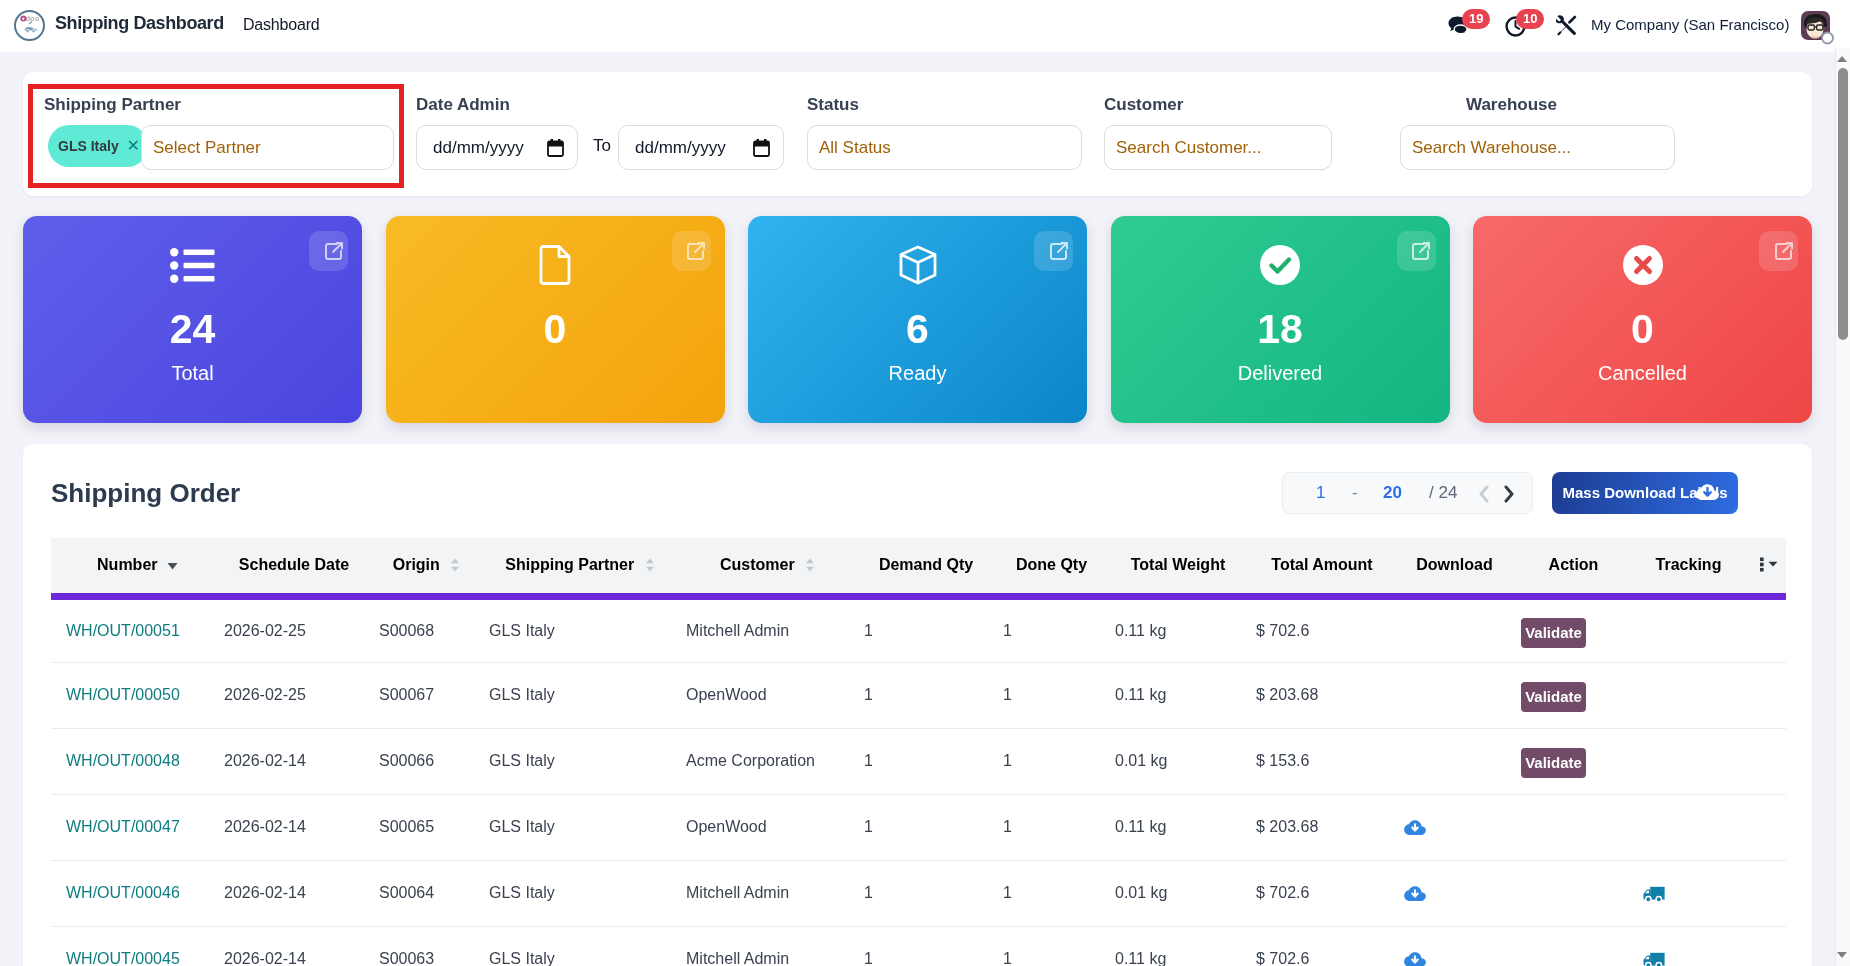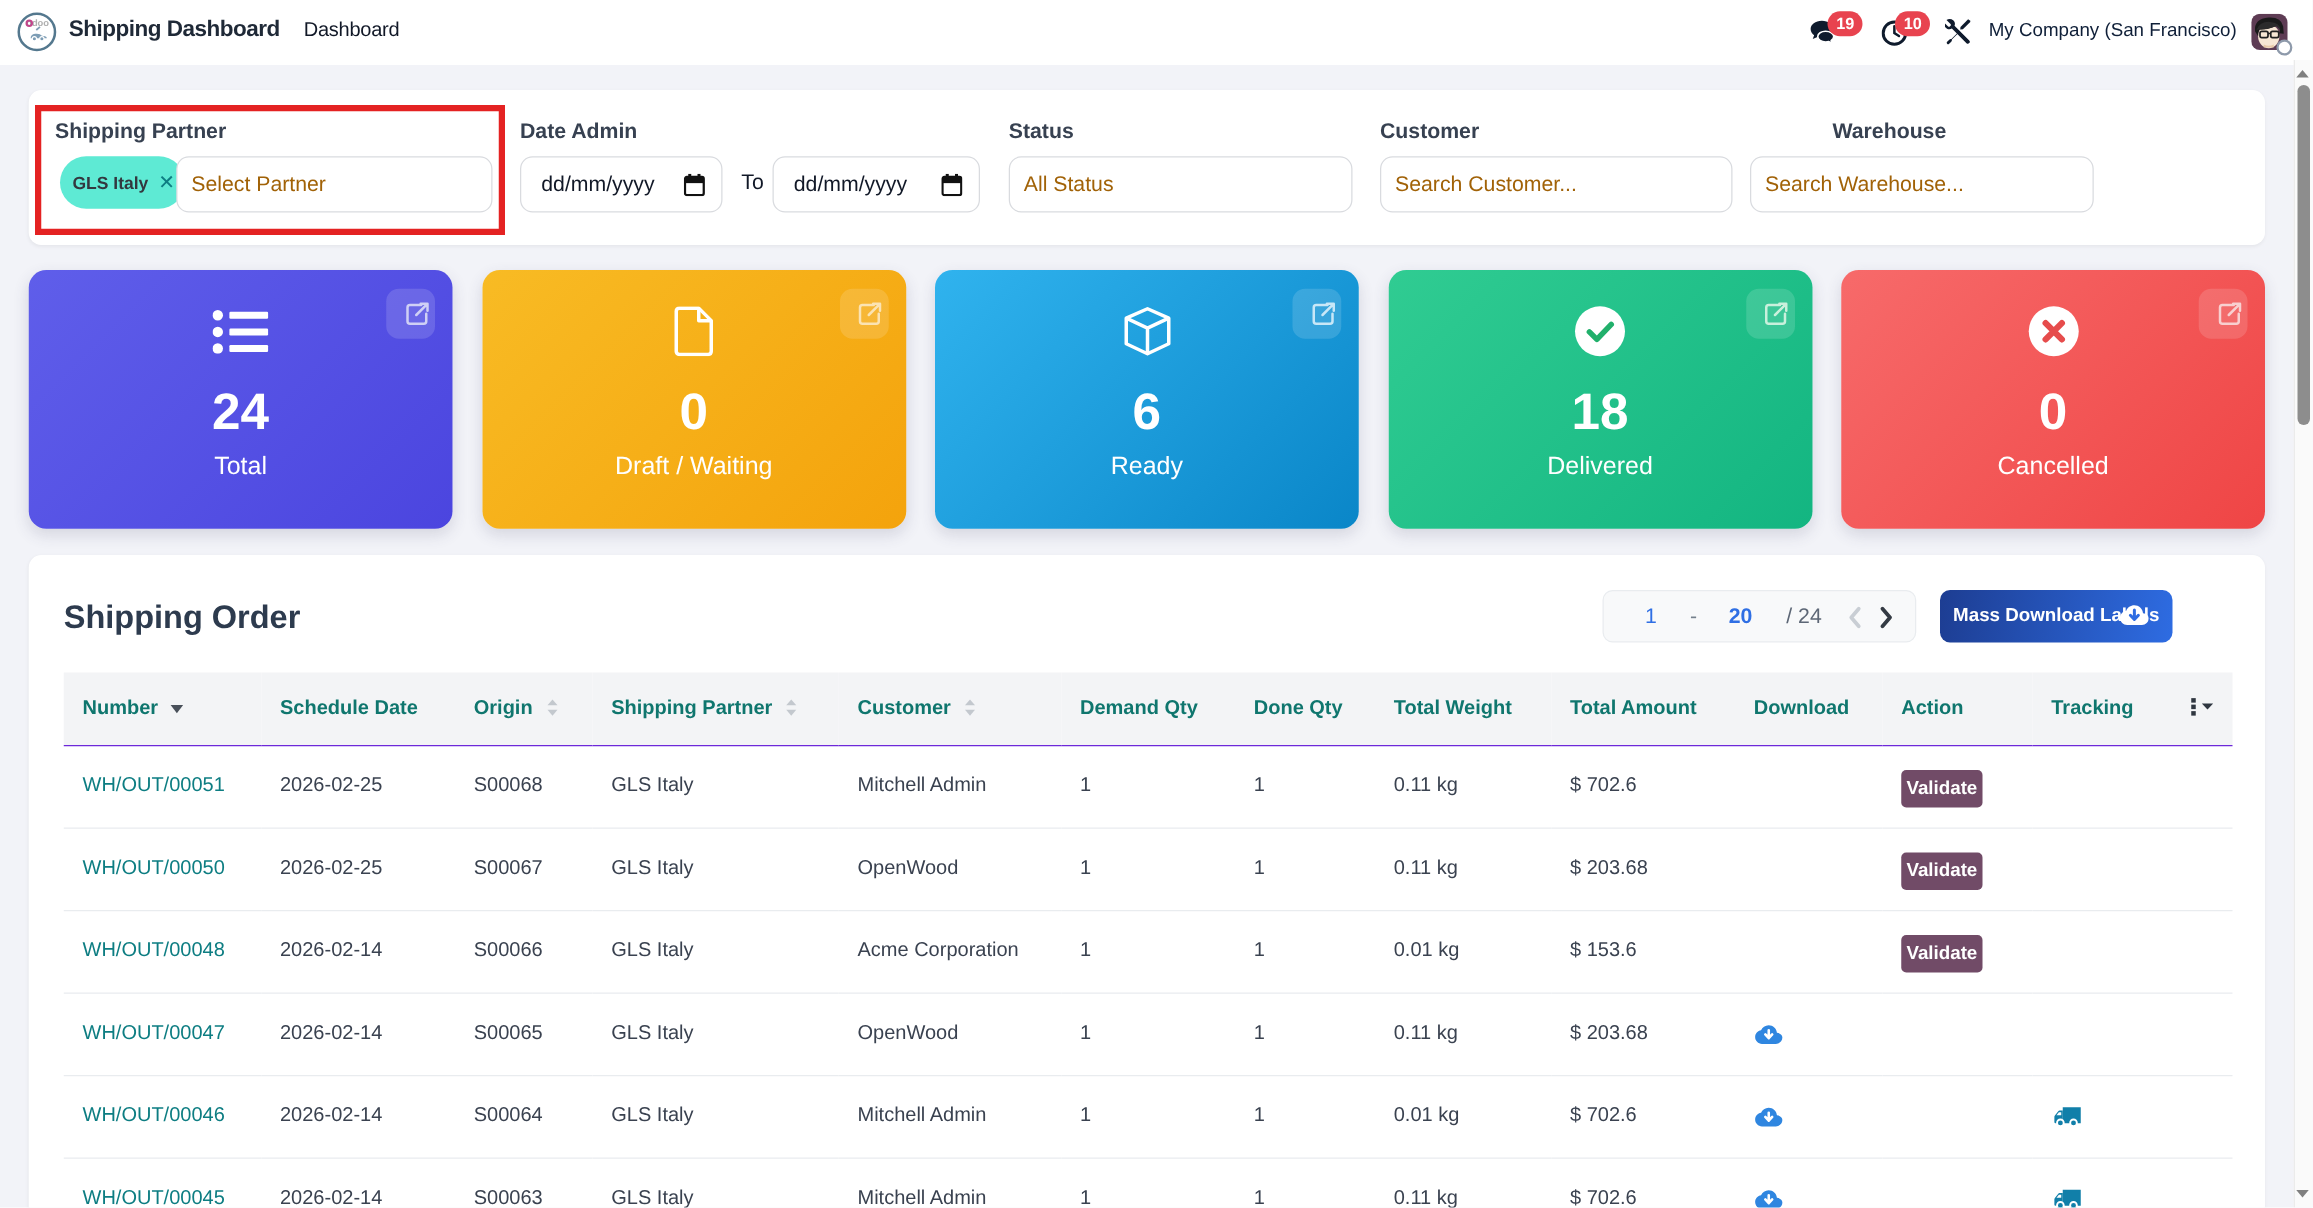--- a/index.html
+++ b/index.html
@@ -29,21 +29,21 @@
 .card .lbl { position:absolute; top:145px; width:100%; font-size:20px; font-weight:400; line-height:25px; }
 .card .linkbtn { position:absolute; right:14px; top:15px; width:39px; height:40px; background:rgba(255,255,255,0.14); border-radius:10px; }
 .card .icon { position:absolute; top:28px; left:0; width:100%; height:42px; display:flex; align-items:center; justify-content:center; }
 
 
 .table-panel { position:absolute; left:23px; top:444px; width:1789px; height:560px; background:#fff; border-radius:10px; box-shadow:0 1px 3px rgba(0,0,0,0.05); }
 .order-title { position:absolute; left:28px; top:34px; font-size:26px; font-weight:700; color:#2d3b4e; }
 .pager { position:absolute; left:1259px; top:28px; width:251px; height:42px; background:#f8f9fa; border:1px solid #e9ecef; border-radius:8px; font-size:17px; }
 .mass-btn { position:absolute; left:1529px; top:28px; width:186px; height:42px; border-radius:8px; background:linear-gradient(100deg,#1d3d92 0%,#2e6ce2 100%); color:#fff; font-size:15px; font-weight:700; text-align:center; line-height:42px; }
 table.grid { position:absolute; left:28px; top:94px; width:1735px; border-collapse:collapse; table-layout:fixed; }
-table.grid th { background:#f3f4f6; font-size:16px; font-weight:700; color:#0f766e; text-align:left; padding:0 0 0 15px; height:58px; border-bottom:1px solid #6d28d9; white-space:nowrap; }
+table.grid th { background:#f3f4f6; font-size:16px; font-weight:700; color:#000000; text-align:center; padding:0 0 0 15px; height:58px; border-bottom:7px solid #6d28d9; white-space:nowrap; }
 table.grid td { font-size:16px; color:#3a4250; text-align:left; padding:0 0 0 15px; height:66px; border-bottom:1px solid #e9ecef; white-space:nowrap; }
 table.grid tr.last td { border-bottom:none; }
 a.numlink { color:#0d7d82; text-decoration:none; }
 .validate { display:inline-block; margin-top:4px; background:#714b67; color:#fff; font-size:15px; font-weight:700; border-radius:4px; width:65px; height:30px; line-height:30px; text-align:center; }
 
 
 .sb-track { position:absolute; right:0; top:48px; width:15px; height:918px; background:#fafafa; border-left:1px solid #ebebeb; }
 .sb-thumb { position:absolute; right:2.5px; top:68px; width:10px; height:272px; background:#8d8d8d; border-radius:5px; }
 .sb-up { position:absolute; right:3px; top:56px; width:0; height:0; border-left:5px solid transparent; border-right:5px solid transparent; border-bottom:6px solid #7f7f7f; }
 .sb-dn { position:absolute; right:3px; top:952px; width:0; height:0; border-left:5px solid transparent; border-right:5px solid transparent; border-top:6px solid #7f7f7f; }
@@ -130,21 +130,21 @@
         <rect x="1" y="2.5" width="15" height="5" fill="#111"></rect>
         <rect x="3.6" y="0" width="2.4" height="4" fill="#111"></rect>
         <rect x="11" y="0" width="2.4" height="4" fill="#111"></rect>
       </svg>
   </div>
 
   <div class="flabel" style="left:784px;">Status</div>
   <div class="finput" style="left:784px; width:275px;">All Status</div>
 
   <div class="flabel" style="left:1081px;">Customer</div>
-  <div class="finput" style="left:1081px; width:282px;">Search Customer...</div>
+  <div class="finput" style="left:1081px; width:228px;">Search Customer...</div>
 
   <div class="flabel" style="left:1443px;">Warehouse</div>
   <div class="finput" style="left:1377px; width:275px;">Search Warehouse...</div>
 </div>
 
 <div class="card" style="left:23px; background:linear-gradient(135deg,#5f5eea 0%,#4b45df 100%);">
   <div class="linkbtn"><svg style="margin:10px 0 0 9px;" width="21" height="21" viewBox="0 0 21 21">
         <path d="M14 3 L5 3 Q3 3 3 5 L3 16 Q3 18 5 18 L16 18 Q18 18 18 16 L18 10" fill="none" stroke="#cfd0f5" stroke-width="2" stroke-linecap="round"></path>
         <path d="M10 11 L18.5 2.5 M13.5 2 L19 2 L19 7.5" fill="none" stroke="#cfd0f5" stroke-width="2" stroke-linecap="round" stroke-linejoin="round"></path>
       </svg></div>
@@ -168,21 +168,20 @@
         <path d="M14 3 L5 3 Q3 3 3 5 L3 16 Q3 18 5 18 L16 18 Q18 18 18 16 L18 10" fill="none" stroke="#fbe3b2" stroke-width="2" stroke-linecap="round"></path>
         <path d="M10 11 L18.5 2.5 M13.5 2 L19 2 L19 7.5" fill="none" stroke="#fbe3b2" stroke-width="2" stroke-linecap="round" stroke-linejoin="round"></path>
       </svg></div>
   <div class="icon">
       <svg width="32" height="40" viewBox="0 0 32 40">
     <path d="M2 4 Q2 1.5 4.5 1.5 L20 1.5 L30 11.5 L30 36 Q30 38.5 27.5 38.5 L4.5 38.5 Q2 38.5 2 36 Z" fill="none" stroke="#fff" stroke-width="2.8" stroke-linejoin="round"></path>
     <path d="M20 1.5 L20 11.5 L30 11.5" fill="none" stroke="#fff" stroke-width="2.8" stroke-linejoin="round"></path>
   </svg>
     </div>
   <div class="num">0</div>
-    <div class="lbl">Draft / Waiting</div>
 </div>
 <div class="card" style="left:748px; background:linear-gradient(135deg,#30b3ee 0%,#0a86c8 100%);">
   <div class="linkbtn"><svg style="margin:10px 0 0 9px;" width="21" height="21" viewBox="0 0 21 21">
         <path d="M14 3 L5 3 Q3 3 3 5 L3 16 Q3 18 5 18 L16 18 Q18 18 18 16 L18 10" fill="none" stroke="#c8e7f7" stroke-width="2" stroke-linecap="round"></path>
         <path d="M10 11 L18.5 2.5 M13.5 2 L19 2 L19 7.5" fill="none" stroke="#c8e7f7" stroke-width="2" stroke-linecap="round" stroke-linejoin="round"></path>
       </svg></div>
   <div class="icon">
       <svg width="42" height="40" viewBox="0 0 42 40">
     <path d="M21 2 L38 9.5 L38 30 L21 38 L4 30 L4 9.5 Z" fill="none" stroke="#fff" stroke-width="2.8" stroke-linejoin="round"></path>
     <path d="M4 9.5 L21 17.5 L38 9.5 M21 17.5 L21 38" fill="none" stroke="#fff" stroke-width="2.8" stroke-linejoin="round"></path>

